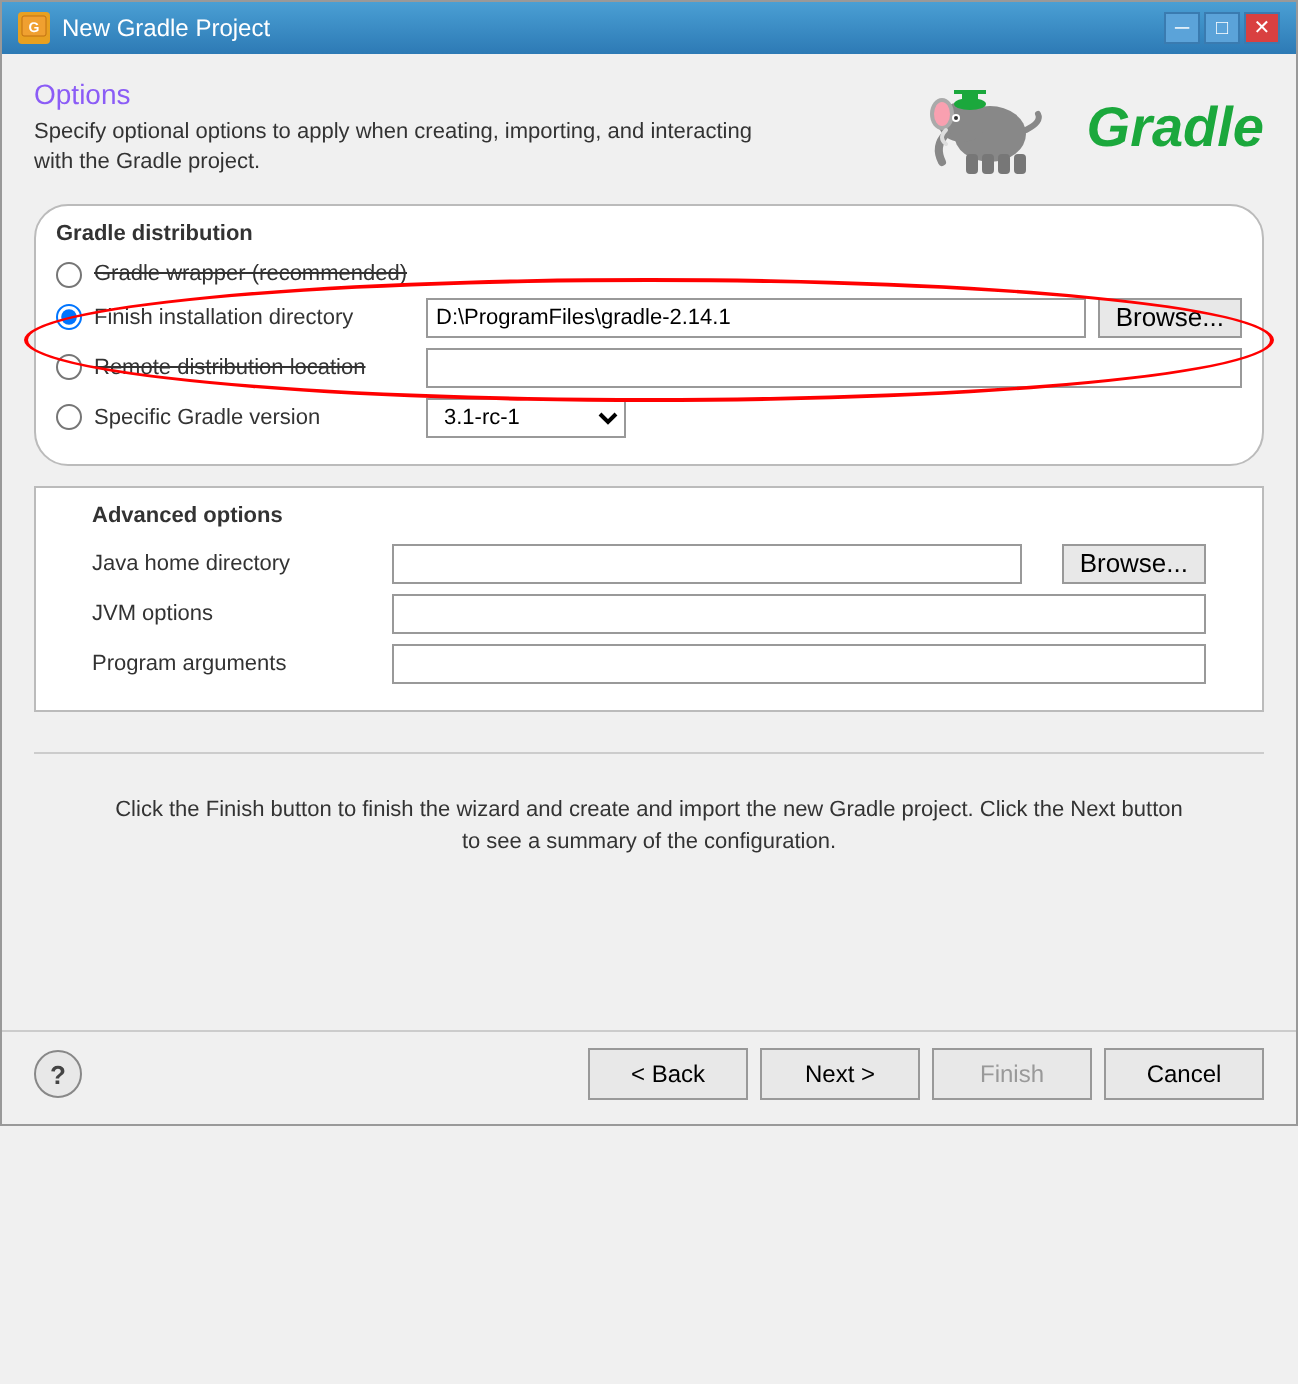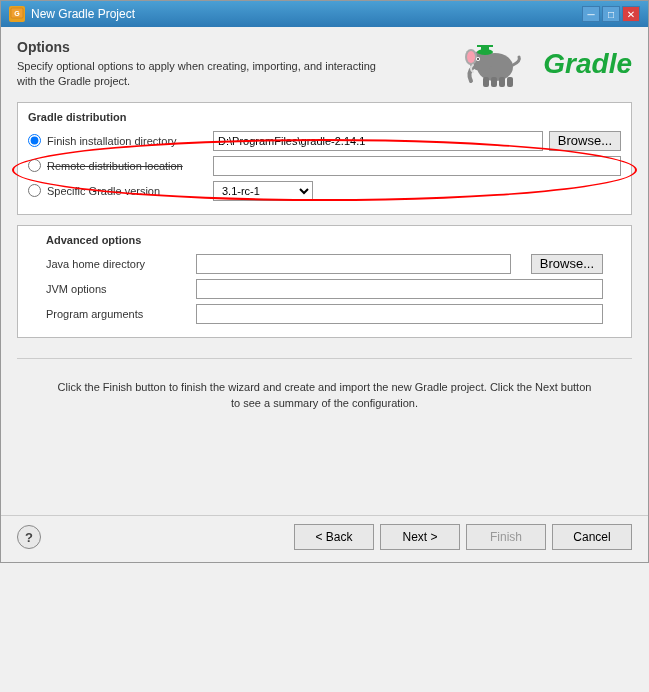--- a/index.html
+++ b/index.html
@@ -92,22 +92,22 @@
       align-items: flex-start;
       margin-bottom: 12px;
     }
 
     .header-text {
       flex: 1;
     }
 
     .page-title {
       font-size: 14px;
-      font-weight: bold;
-      color: #404040;
+      font-weight: normal;
+      color: #8b5cf6;
       margin-bottom: 4px;
     }
 
     .page-description {
       font-size: 11px;
       color: #333;
       line-height: 1.4;
       max-width: 360px;
     }
 
@@ -273,20 +273,21 @@
       min-width: 80px;
     }
 
     .nav-btn:disabled {
       color: #999;
       cursor: default;
     }
 
     .distribution-section {
       position: relative;
+      border-radius: 17px;
     }
 
     .highlight-oval {
       position: absolute;
       border: 2.5px solid red;
       border-radius: 50% / 40%;
       pointer-events: none;
       top: 30px;
       left: -8px;
       right: -8px;
@@ -353,20 +354,24 @@
           <rect x="18" y="7" width="8" height="7" fill="#1ba83c"></rect>
           <rect x="14" y="6" width="16" height="2" fill="#1ba83c"></rect>
         </svg>
         <span class="gradle-brand-text">Gradle</span>
       </div>
     </div>
 
     <div class="section-box distribution-section">
       <div class="section-title">Gradle distribution</div>
 
+      <div class="radio-row">
+        <input type="radio" name="gradle-dist" id="wrapper" style="">
+        <label for="wrapper" class="radio-label strikethrough">Gradle wrapper (recommended)</label>
+      </div>
 
       <div class="radio-row">
         <input type="radio" name="gradle-dist" id="local" checked="" style="">
         <label for="local" class="radio-label">Finish installation directory</label>
         <input type="text" class="text-input" value="D:\ProgramFiles\gradle-2.14.1" style="">
         <button class="browse-btn">Browse...</button>
       </div>
 
       <div class="radio-row">
         <input type="radio" name="gradle-dist" id="remote" style="">

